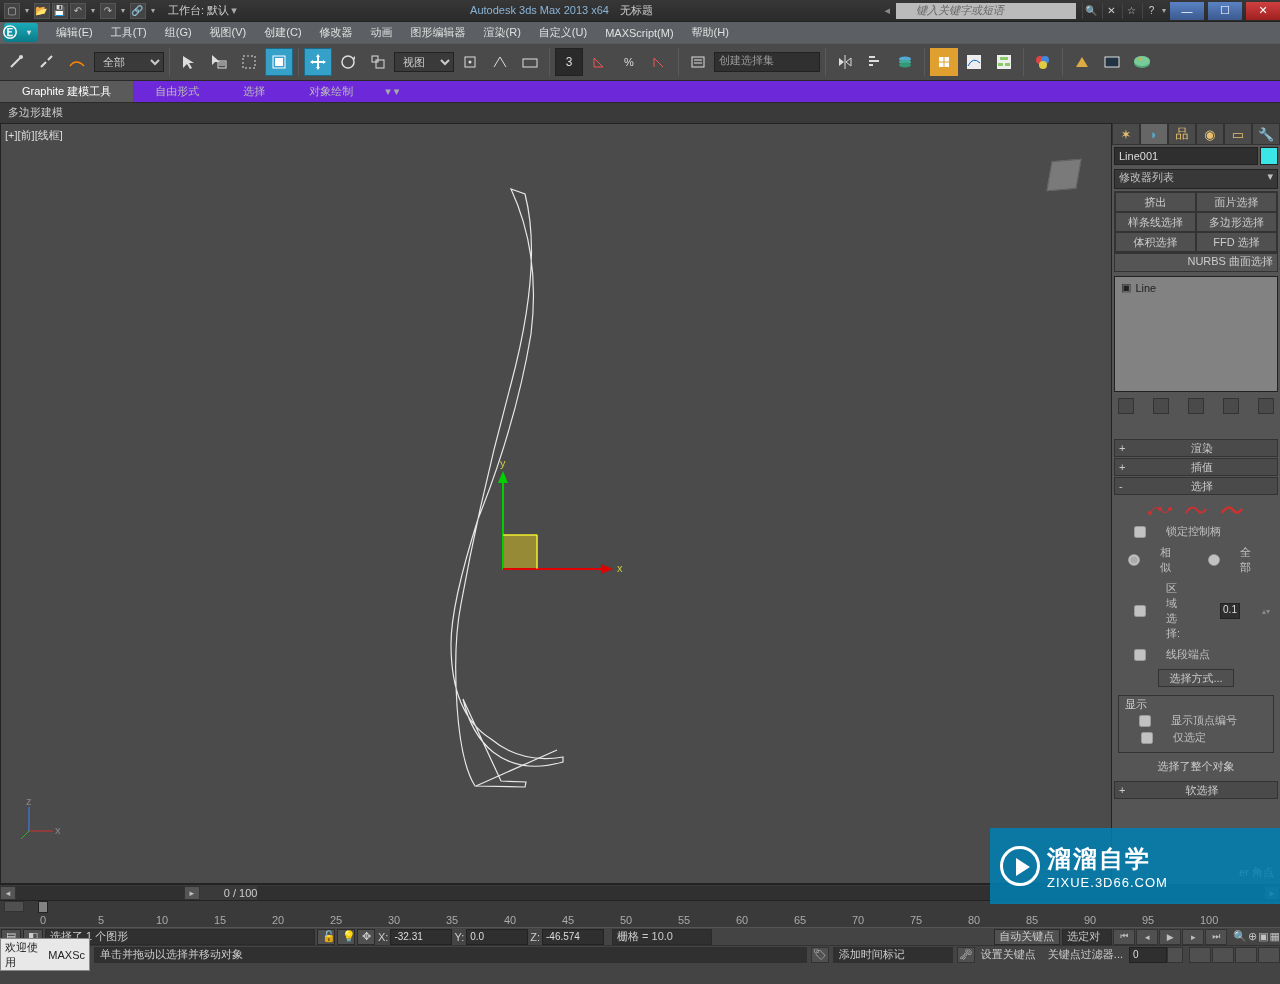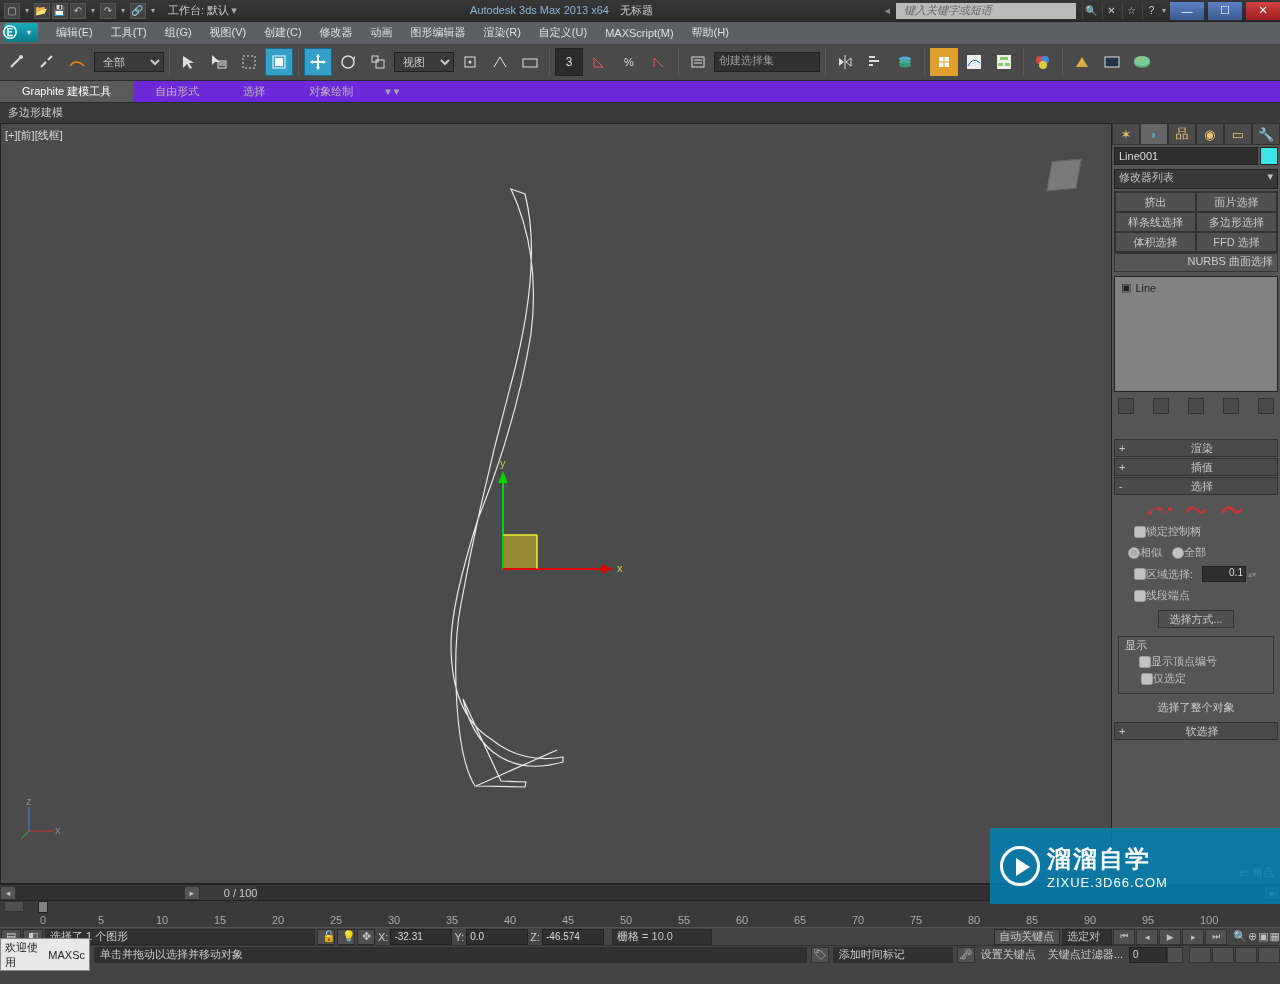--- a/index.html
+++ b/index.html
@@ -6,21 +6,21 @@
 body { width: 1280px; height: 984px; background: #3a3a3a; color: #c0c0c0; overflow: hidden; position: relative; }
 
 
 .titlebar { height: 22px; background: linear-gradient(#373737,#2b2b2b); display: flex; align-items: center; border-bottom: 1px solid #222; }
 .qat { display: flex; gap: 2px; padding: 0 4px; align-items: center; }
 .qat .ico { width: 16px; height: 16px; background: #444; border: 1px solid #555; display:flex; align-items:center; justify-content:center; color:#bbb; font-size:10px;}
 .qdrop { width:10px; height:14px; color:#aaa; font-size:8px; display:flex; align-items:center; justify-content:center;}
 .workspace { margin-left: 6px; color:#ccc; }
 .app-title { flex:1; text-align:center; color:#8ab4d8; font-weight:normal; }
 .doc-title { color:#ccc; margin-left:8px; }
-.search-box { width: 180px; height:16px; background:#bbb; color:#666; font-style:italic; padding:0 8px; display:flex; align-items:center; margin:0 6px;}
+.search-box { width: 180px; height:16px; background:#bbb; color:#666; font-style:italic; padding:0 20px; display:flex; align-items:center; margin:0 6px;}
 .titlebar-right { display:flex; gap:2px; align-items:center;}
 .titlebar-right .ico { width:18px; height:16px; font-size:10px; color:#ccc; display:flex; align-items:center; justify-content:center; border-left:1px solid #444;}
 .winbtn { width:34px; height:18px; display:flex; align-items:center; justify-content:center; margin-left:4px;}
 .winmin { background: linear-gradient(#5a82c3,#3a5a90); }
 .winmax { background: linear-gradient(#5a82c3,#3a5a90); }
 .winclose { background: linear-gradient(#d04040,#a02020); color:#fff; }
 
 
 .menubar { height: 21px; background: #5c5f63; display: flex; align-items: center; padding: 0 4px; gap:2px;}
 .app-btn { width:34px; height:19px; background: linear-gradient(#1aabba,#0a7a88); border-radius:3px; display:flex; align-items:center; justify-content:center; color:#fff; font-weight:bold; font-size:14px; margin-right:8px;}
@@ -71,21 +71,21 @@
 .rollhead { height:18px; background:#4a4a4a; border:1px solid #333; margin:1px 2px 0; display:flex; align-items:center; padding:0 4px; color:#ccc;}
 .rollhead .pm { width:12px;}
 .rollhead .rti { flex:1; text-align:center;}
 .sel-body { padding:4px 6px; display:flex; flex-direction:column; gap:4px;}
 .subobj-row { display:flex; gap:12px; justify-content:center; padding:2px 0;}
 .subobj-row .soi { width:24px; height:16px; }
 .named-box { border:1px solid #333; padding:2px 4px 6px; }
 .named-box .lgd { color:#ccc; margin-top:-8px; background:#555; display:inline-block; padding:0 2px; font-size:11px;}
 .btn-row { display:flex; gap:4px; margin-top:4px;}
 .btn-row button { flex:1; height:18px; background:#505050; border:1px solid #333; color:#ccc;}
-.chk-row { display:flex; align-items:center; gap:0; padding:1px 16px;}
+.chk-row { display:flex; align-items:center; gap:20px; padding:1px 16px;}
 .chk-row input[type=checkbox],.chk-row input[type=radio] { width:12px; height:12px;}
 .spin-box { width:44px; height:16px; background:#2f2f2f; border:1px solid #222; color:#ddd; text-align:right; padding:0 2px; font-size:10px;}
 .wide-btn { height:18px; background:#505050; border:1px solid #333; color:#ccc; margin:2px auto; display:block; padding:0 10px;}
 .selmsg { text-align:center; color:#ccc; padding:2px 0;}
 
 
 .bottom { position:absolute; bottom:0; left:0; right:0; height:100px; background:#444;}
 .hscroll-row { height:16px; background:#3a3a3a; display:flex; align-items:center; border-top:1px solid #222;}
 .hscroll-row .scbtn { width:16px; height:14px; background:#555; border:1px solid #333; display:flex; align-items:center; justify-content:center; font-size:9px;}
 .hscroll-row .track { flex:1; height:14px; background:#303030;}

